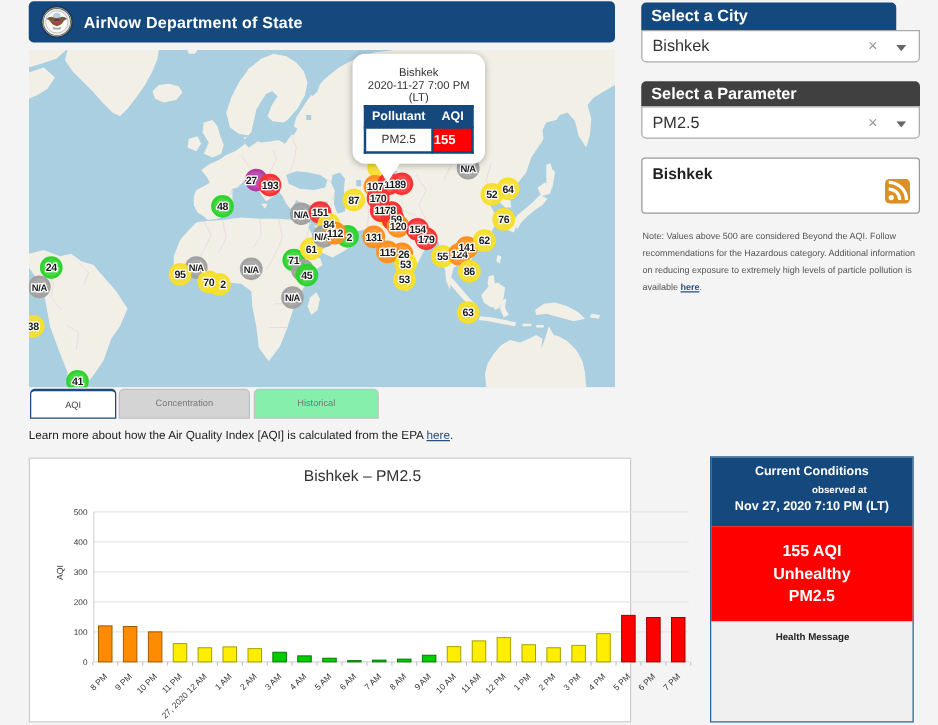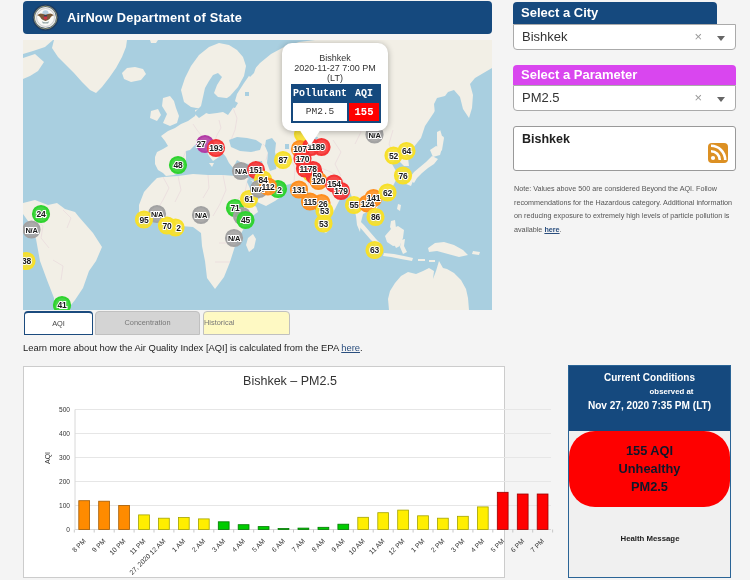--- a/index.html
+++ b/index.html
@@ -185,44 +185,44 @@
       <text x="352.5" y="180" font-size="8.5" font-weight="bold" fill="#1a1a1a" text-anchor="middle" stroke="#fff" stroke-width="2" paint-order="stroke" style="letter-spacing:-0.3px">86</text>
       <text x="351.5" y="213" font-size="8.5" font-weight="bold" fill="#1a1a1a" text-anchor="middle" stroke="#fff" stroke-width="2" paint-order="stroke" style="letter-spacing:-0.3px">63</text>
       <text x="351.5" y="97.5" font-size="7.5" font-weight="bold" fill="#1a1a1a" text-anchor="middle" stroke="#fff" stroke-width="2" paint-order="stroke" style="letter-spacing:-0.3px">N/A</text>
       <text x="370.5" y="118.5" font-size="8.5" font-weight="bold" fill="#1a1a1a" text-anchor="middle" stroke="#fff" stroke-width="2" paint-order="stroke" style="letter-spacing:-0.3px">52</text>
       <text x="383.5" y="114" font-size="8.5" font-weight="bold" fill="#1a1a1a" text-anchor="middle" stroke="#fff" stroke-width="2" paint-order="stroke" style="letter-spacing:-0.3px">64</text>
       <text x="380" y="138.5" font-size="8.5" font-weight="bold" fill="#1a1a1a" text-anchor="middle" stroke="#fff" stroke-width="2" paint-order="stroke" style="letter-spacing:-0.3px">76</text>
     </svg>
   <div class="abs" style="left:259px;top:3px;width:106px;height:88px;background:#fff;border-radius:10px;box-shadow:0 1px 6px rgba(0,0,0,0.3);"></div>
   <div class="abs" style="left:276px;top:89px;width:0;height:0;border-left:11px solid transparent;border-right:11px solid transparent;border-top:17px solid #fff;"></div>
   <div class="abs" style="left:259px;top:13px;width:106px;text-align:center;font-size:9px;color:#333;line-height:10.2px;">Bishkek<br>2020-11-27 7:00 PM<br>(LT)</div>
-  <table class="abs" style="left:268px;top:43.5px;border-collapse:collapse;font-family:Liberation Mono, monospace;">
+  <table class="abs" style="left:268px;top:43.5px;border-collapse:collapse;">
    <tbody>
         <tr style="background:#15497E;color:#fff;">
      <td style="border:2px solid #15497E;width:54px;height:17px;text-align:center;font-size:10px;font-weight:bold;">Pollutant</td>
      <td style="border:2px solid #15497E;width:32px;text-align:center;font-size:10px;font-weight:bold;">AQI</td>
         </tr>
    <tr>
           <td style="border:2px solid #15497E;height:20px;text-align:center;color:#333;background:#fff;font-size:9.5px;">PM2.5</td>
-     <td style="border:2px solid #15497E;text-align:center;background:#fe0000;color:#fff;font-weight:bold;font-size:10.5px;">155</td>
+     <td style="border:2px solid #15497E;background:#fe0000;color:#fff;font-weight:bold;font-size:10.5px;">155</td>
         </tr>
   </tbody>
     </table>
 </div>
 
 <div class="abs" style="left:513px;top:2px;width:204px;height:22px;background:#15497E;border-radius:4px 4px 0 0;color:#fff;font-weight:bold;font-size:13px;line-height:22px;padding-left:8px;">Select a City</div>
 <div class="abs" style="left:513px;top:24px;width:223px;height:26px;background:#fff;border:1px solid #aaa;border-radius:0 0 4px 4px;">
   <span class="abs" style="left:8px;top:0;line-height:24px;font-size:13px;color:#333;">Bishkek</span>
   <span class="abs" style="right:33px;top:0;line-height:24px;font-size:13px;color:#999;">×</span>
   <span class="abs" style="right:10px;top:11px;line-height:0;"><svg width="8" height="5" viewBox="0 0 8 5">
         <path d="M0 0 L8 0 L4 5 Z" fill="#666"></path>
       </svg></span>
 </div>
 
-<div class="abs" style="left:513px;top:65px;width:223px;height:20px;background:#d946ef;border-radius:4px 4px 0 0;color:#fff;font-weight:bold;font-size:13px;line-height:20px;padding-left:8px;">Select a Parameter</div>
+<div class="abs" style="left:513px;top:65px;width:223px;height:20px;background:#404040;border-radius:4px 4px 0 0;color:#fff;font-weight:bold;font-size:13px;line-height:20px;padding-left:8px;">Select a Parameter</div>
 <div class="abs" style="left:513px;top:85px;width:223px;height:26px;background:#fff;border:1px solid #aaa;border-radius:0 0 4px 4px;">
   <span class="abs" style="left:8px;top:0;line-height:24px;font-size:13px;color:#333;">PM2.5</span>
   <span class="abs" style="right:33px;top:0;line-height:24px;font-size:13px;color:#999;">×</span>
   <span class="abs" style="right:10px;top:11px;line-height:0;"><svg width="8" height="5" viewBox="0 0 8 5">
         <path d="M0 0 L8 0 L4 5 Z" fill="#666"></path>
       </svg></span>
 </div>
 
 <div class="abs" style="left:513px;top:126px;width:223px;height:45px;background:#fff;border:1px solid #999;border-radius:3px;">
   <span class="abs" style="left:8px;top:5px;font-size:12.5px;font-weight:bold;color:#222;">Bishkek</span>
@@ -231,21 +231,21 @@
         <circle cx="5" cy="15" r="2.1" fill="#fff"></circle>
         <path d="M3 8.2 A 8.8 8.8 0 0 1 11.8 17" stroke="#fff" stroke-width="2.6" fill="none"></path>
         <path d="M3 2.8 A 14.2 14.2 0 0 1 17.2 17" stroke="#fff" stroke-width="2.6" fill="none"></path>
       </svg></span>
 </div>
 
 <div class="abs" style="left:514px;top:182px;width:223px;font-size:7.2px;color:#555;line-height:13.6px;white-space:nowrap;">Note: Values above 500 are considered Beyond the AQI. Follow<br>recommendations for the Hazardous category. Additional information<br>on reducing exposure to extremely high levels of particle pollution is<br>available <a style="color:#2a4e7e;font-weight:bold;text-decoration:underline;">here</a>.</div>
 
 <div class="abs" style="left:24px;top:311px;width:69px;height:24px;background:#fff;border:1px solid #1b4b7e;border-top:2px solid #1b4b7e;border-radius:4px 4px 0 0;text-align:center;line-height:21px;font-size:7.4px;color:#444;">AQI</div>
 <div class="abs" style="left:95px;top:311px;width:105px;height:24px;background:#d4d4d4;border:1px solid #c0c0c0;border-radius:4px 4px 0 0;text-align:center;line-height:22px;font-size:7.4px;color:#777;">Concentration</div>
-<div class="abs" style="left:203px;top:311px;width:87px;height:24px;background:#fef9c3;border:1px solid #c0c0c0;border-radius:4px 4px 0 0;line-height:22px;font-size:7.4px;color:#777;">Historical</div>
+<div class="abs" style="left:203px;top:311px;width:100px;height:24px;background:#86efac;border:1px solid #c0c0c0;border-radius:4px 4px 0 0;text-align:center;line-height:22px;font-size:7.4px;color:#777;">Historical</div>
 
 <div class="abs" style="left:23px;top:342px;font-size:9.4px;color:#222;">Learn more about how the Air Quality Index [AQI] is calculated from the EPA <a style="color:#2a4e7e;text-decoration:underline;">here</a>.</div>
 
 <div class="abs" style="left:23px;top:366px;width:482px;height:212px;background:#fff;border:1px solid #ccc;"><svg width="532" height="210" viewBox="0 0 532 210" font-family="Liberation Sans, sans-serif">
 <text x="266" y="18" font-size="12.5" fill="#333" text-anchor="middle">Bishkek – PM2.5</text>
 <text x="17" y="106" font-size="7" fill="#333" text-anchor="middle" transform="rotate(-90 14 94)">AQI</text>
 <line x1="51" y1="162.5" x2="527" y2="162.5" stroke="#d8d8d8" stroke-width="1"></line>
       <line x1="51" y1="138.5" x2="527" y2="138.5" stroke="#e6e6e6" stroke-width="1"></line>
       <line x1="51" y1="114.5" x2="527" y2="114.5" stroke="#e6e6e6" stroke-width="1"></line>
       <line x1="51" y1="90.5" x2="527" y2="90.5" stroke="#e6e6e6" stroke-width="1"></line>
@@ -327,21 +327,21 @@
       <text x="401.0" y="174.5" font-size="6.8" fill="#333" text-anchor="end" transform="rotate(-45 401.0 174.5)">1 PM</text>
       <text x="420.9" y="174.5" font-size="6.8" fill="#333" text-anchor="end" transform="rotate(-45 420.9 174.5)">2 PM</text>
       <text x="440.9" y="174.5" font-size="6.8" fill="#333" text-anchor="end" transform="rotate(-45 440.9 174.5)">3 PM</text>
       <text x="460.8" y="174.5" font-size="6.8" fill="#333" text-anchor="end" transform="rotate(-45 460.8 174.5)">4 PM</text>
       <text x="480.7" y="174.5" font-size="6.8" fill="#333" text-anchor="end" transform="rotate(-45 480.7 174.5)">5 PM</text>
       <text x="500.7" y="174.5" font-size="6.8" fill="#333" text-anchor="end" transform="rotate(-45 500.7 174.5)">6 PM</text>
       <text x="520.6" y="174.5" font-size="6.8" fill="#333" text-anchor="end" transform="rotate(-45 520.6 174.5)">7 PM</text>
     </svg></div>
 
 <div class="abs" style="left:568px;top:365px;width:163px;height:213px;border:1px solid #2a6496;background:#f0f0f0;">
-  <div style="background:#15497E;color:#fff;text-align:center;height:65px;">
+  <div style="background:#15497E;color:#fff;text-align:center;height:55px;">
     <div style="font-size:10px;font-weight:bold;padding-top:6px;">Current Conditions</div>
     <div style="font-size:7.8px;font-weight:bold;margin-top:4px;padding-left:44px;">observed at</div>
-    <div style="font-size:10.1px;font-weight:bold;margin-top:4px;">Nov 27, 2020 7:35 PM (LT)</div>
+    <div style="font-size:10.1px;font-weight:bold;margin-top:4px;">Nov 27, 2020 7:10 PM (LT)</div>
   </div>
-  <div style="background:#fe0000;color:#0f172a;text-align:center;height:76px;padding-top:11px;font-size:12.8px;font-weight:bold;line-height:18.1px;border-radius:26px;">155 AQI<br>Unhealthy<br>PM2.5</div>
-  <div style="padding:8px 2px 0 3px;margin-top:19px;">
+  <div style="background:#fe0000;color:#ffffff;text-align:center;height:76px;padding-top:11px;font-size:12.8px;font-weight:bold;line-height:18.1px;">155 AQI<br>Unhealthy<br>PM2.5</div>
+  <div style="padding:8px 2px 0 3px;">
     <div style="text-align:center;font-size:7.8px;font-weight:bold;color:#222;">Health Message</div>
   </div>
 </div>
 </body></html>

